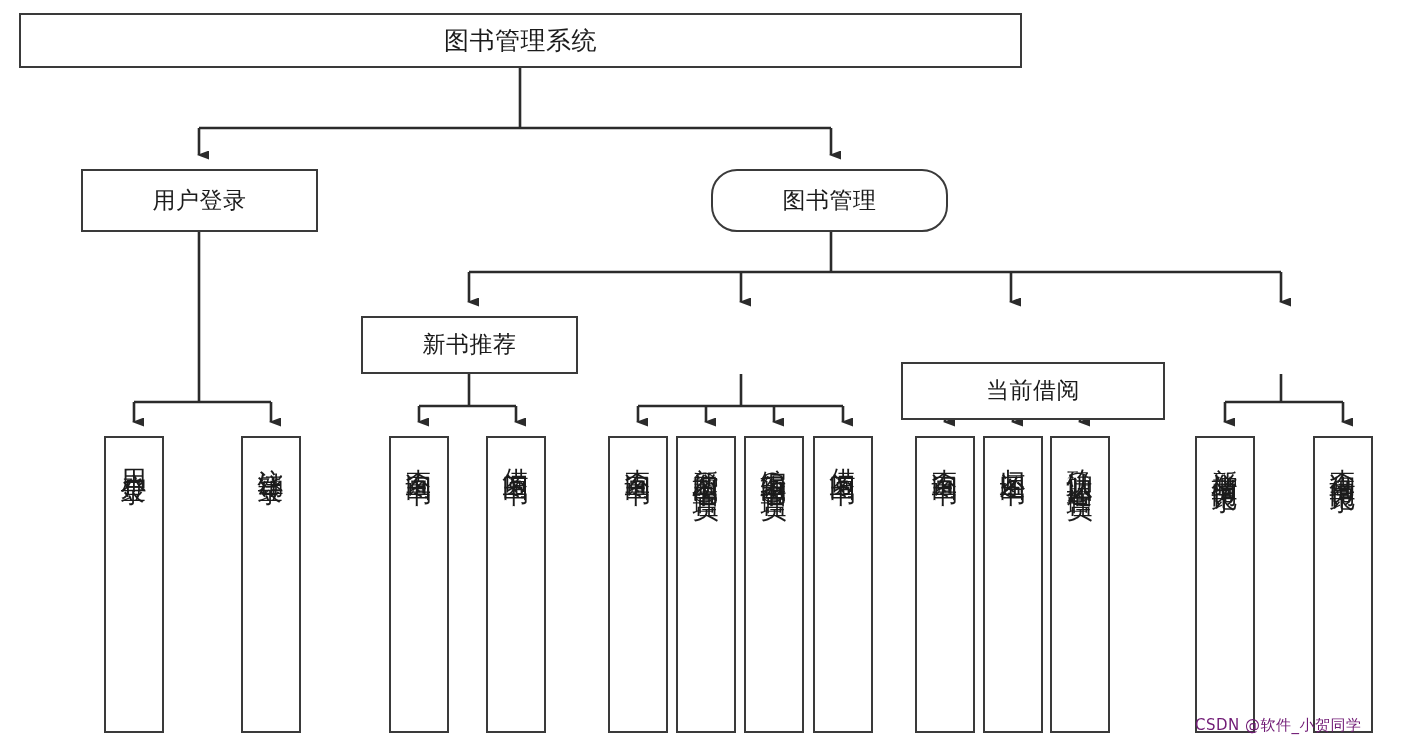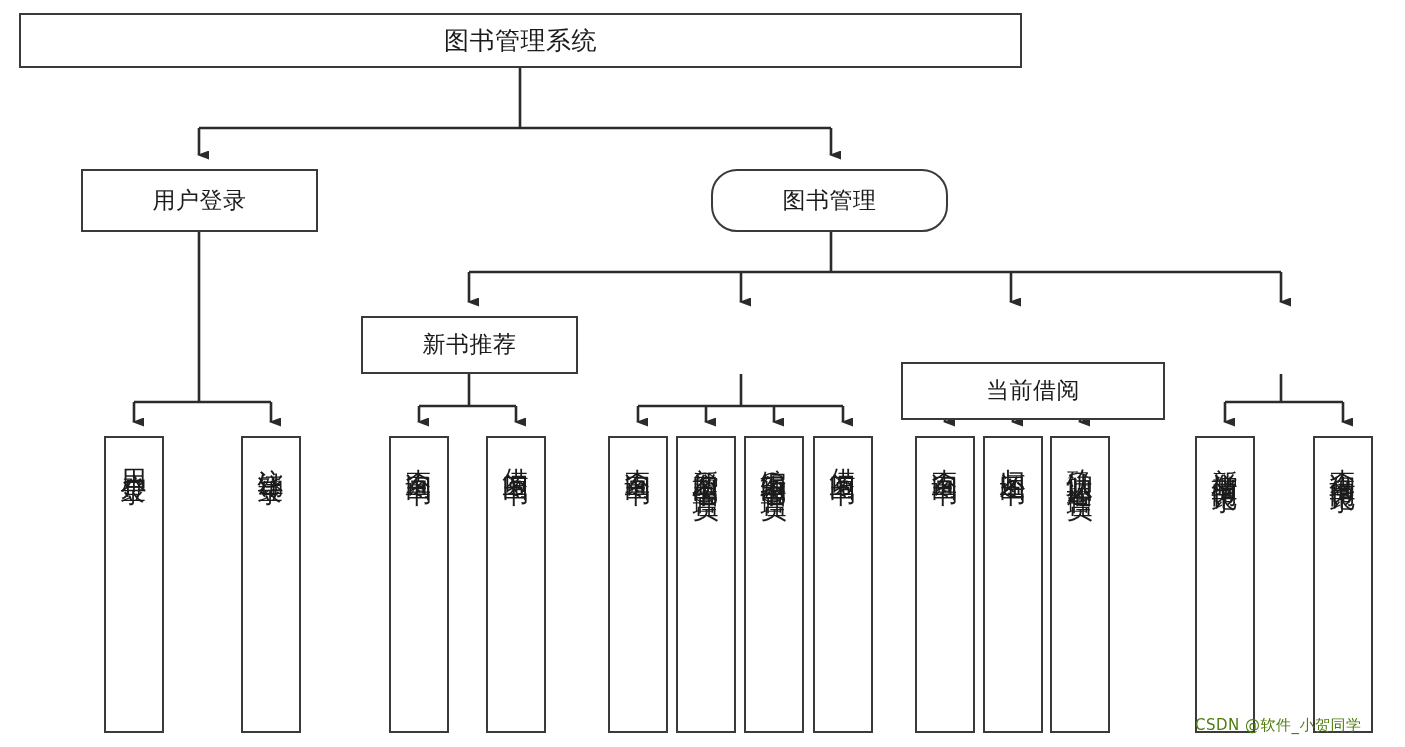--- a/index.html
+++ b/index.html
@@ -43,21 +43,21 @@
   .node.vert .lbl{
     writing-mode:vertical-rl;
     text-orientation:upright;
     font-size:26px;
     line-height:1.0;
     letter-spacing:4px;
     white-space:nowrap;
   }
   .watermark{
     position:absolute;
-    color:#4d7c0f;
+    color:#701a75;
     font-size:15px;
     letter-spacing:0.5px;
     white-space:nowrap;
     user-select:none;
   }
 </style>
 </head>
 <body>
 
 <div id="canvas">

